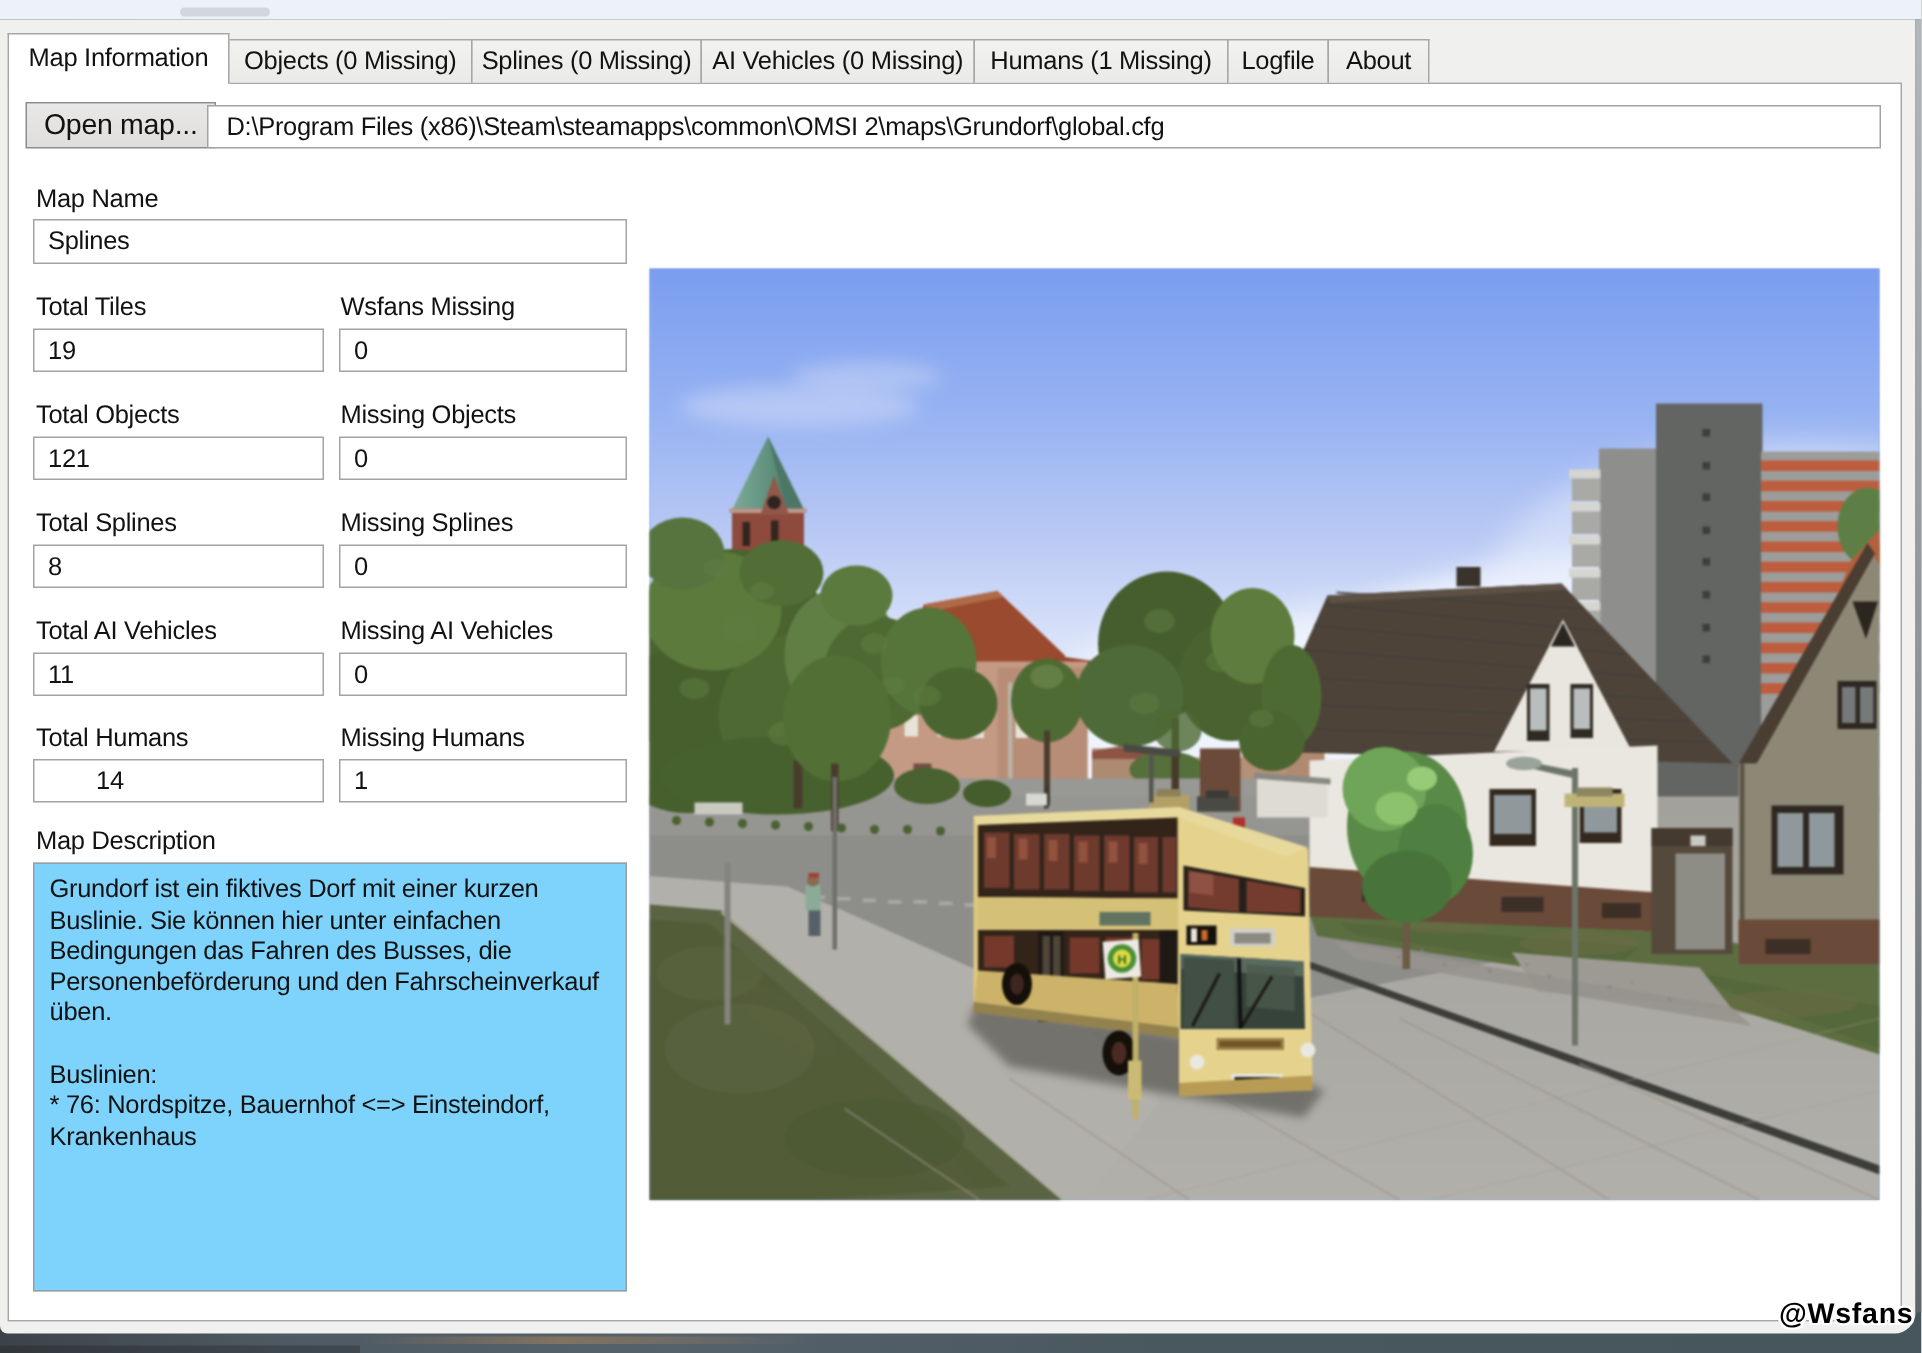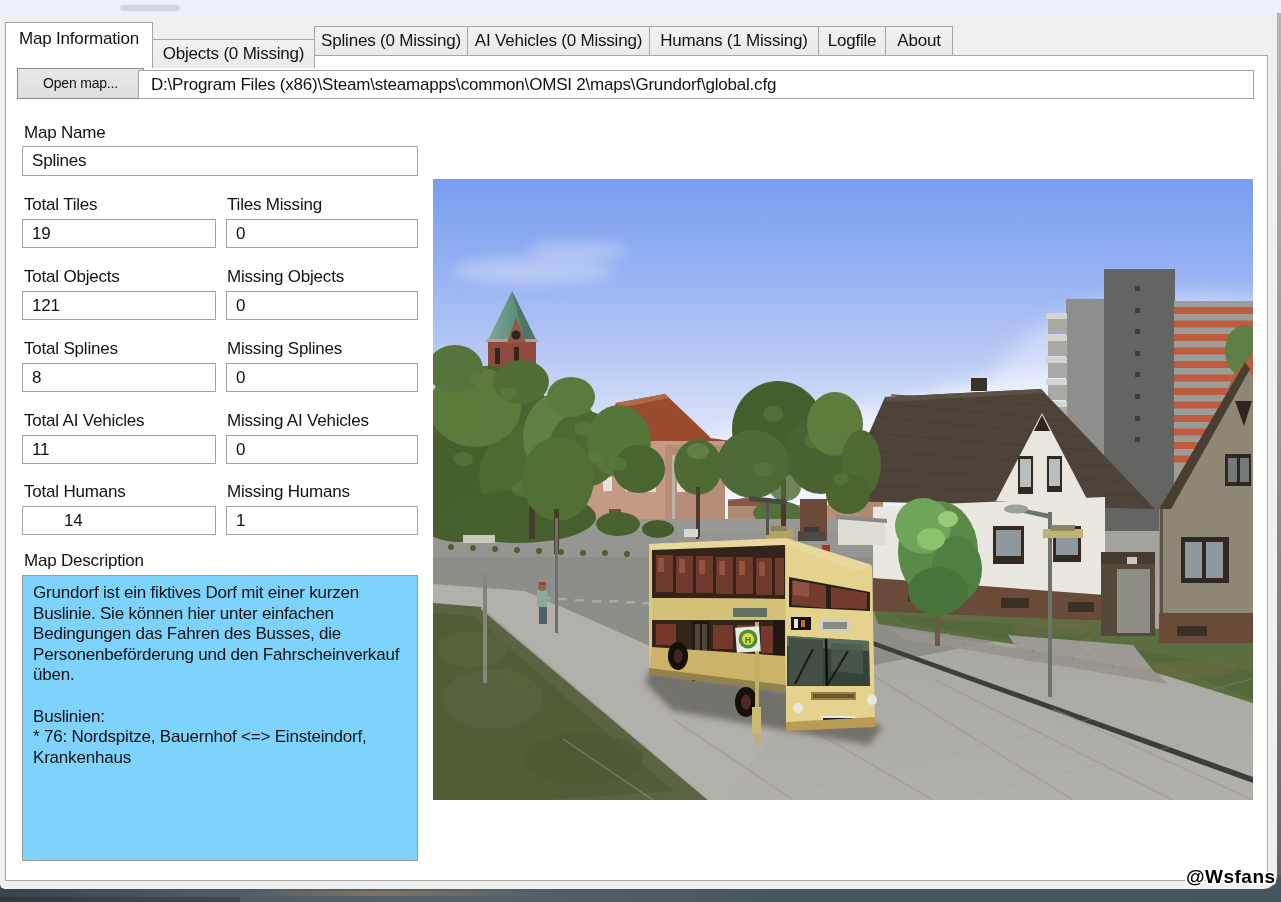--- a/index.html
+++ b/index.html
@@ -22,39 +22,39 @@
 
   <div class="abs" style="left:0;top:0;width:1281px;height:13px;background:#edf1f8;"></div>
   <div class="abs" style="left:120px;top:5px;width:60px;height:6px;background:rgba(90,95,105,.18);border-radius:3px;"></div>
 
   <div class="abs" style="left:0;top:13px;width:1277px;height:876px;background:#f0f0ee;border-bottom-right-radius:14px;border-bottom-left-radius:5px;"></div>
 
   <div class="abs" style="left:1277px;top:13px;width:4px;height:862px;background:linear-gradient(#b2b7ba,#8e9497 50%,#5f666b);"></div>
 
   <div class="abs" style="left:5px;top:55px;width:1263px;height:826px;background:#fff;border:1px solid #a7a7a7;"></div>
 
-  <div class="tab" style="left:152px;width:163px;margin-top:13px;">Objects (0 Missing)</div>
+  <div class="tab" style="left:152px;width:163px;">Objects (0 Missing)</div>
   <div class="tab" style="left:314px;width:154px;">Splines (0 Missing)</div>
   <div class="tab" style="left:467px;width:183px;text-align:center;">AI Vehicles (0 Missing)</div>
   <div class="tab" style="left:649px;width:170px;">Humans (1 Missing)</div>
   <div class="tab" style="left:818px;width:68px;">Logfile</div>
   <div class="tab" style="left:885px;width:68px;">About</div>
 
   <div class="abs" style="left:5px;top:22px;width:148px;height:34px;background:#fff;border:1px solid #a7a7a7;border-bottom:none;
        font-size:17px;color:#121212;letter-spacing:-0.2px;text-align:center;line-height:31px;">Map Information</div>
 
   <div class="abs" style="left:17px;top:68px;width:127px;height:31px;background:linear-gradient(#e9e8e6,#dfdedd);border:1px solid #8b8b8b;
-       font-size:14px;color:#121212;letter-spacing:-0.2px;text-align:center;line-height:29px;">Open map...</div>
+       font-size:19px;color:#121212;letter-spacing:-0.2px;text-align:center;line-height:29px;">Open map...</div>
   <div class="inp" style="left:138px;top:70px;width:1116px;height:29px;padding-left:12px;">D:\Program Files (x86)\Steam\steamapps\common\OMSI 2\maps\Grundorf\global.cfg</div>
 
   <div class="lbl" style="left:24px;top:123px;">Map Name</div>
   <div class="inp" style="left:22px;top:146px;width:396px;height:30px;line-height:28px;">Splines</div>
 
   <div class="lbl" style="left:24px;top:195px;">Total Tiles</div>
-  <div class="lbl" style="left:227px;top:195px;">Tiles Missing</div>
+  <div class="lbl" style="left:227px;top:195px;">Wsfans Missing</div>
   <div class="inp" style="left:22px;top:219px;width:194px;height:29px;">19</div>
   <div class="inp" style="left:226px;top:219px;width:192px;height:29px;">0</div>
 
   <div class="lbl" style="left:24px;top:267px;">Total Objects</div>
   <div class="lbl" style="left:227px;top:267px;">Missing Objects</div>
   <div class="inp" style="left:22px;top:291px;width:194px;height:29px;">121</div>
   <div class="inp" style="left:226px;top:291px;width:192px;height:29px;">0</div>
 
   <div class="lbl" style="left:24px;top:339px;">Total Splines</div>
   <div class="lbl" style="left:227px;top:339px;">Missing Splines</div>

